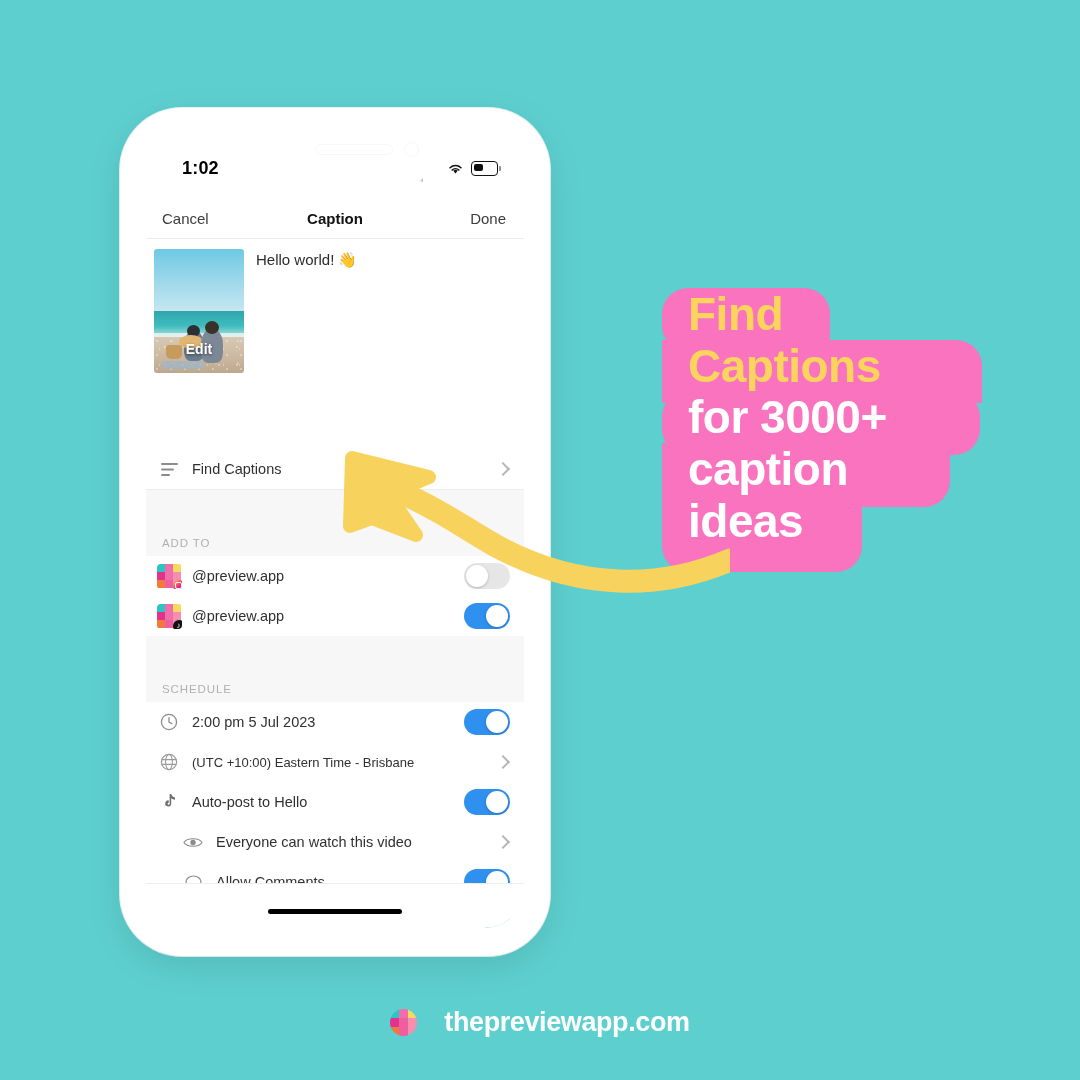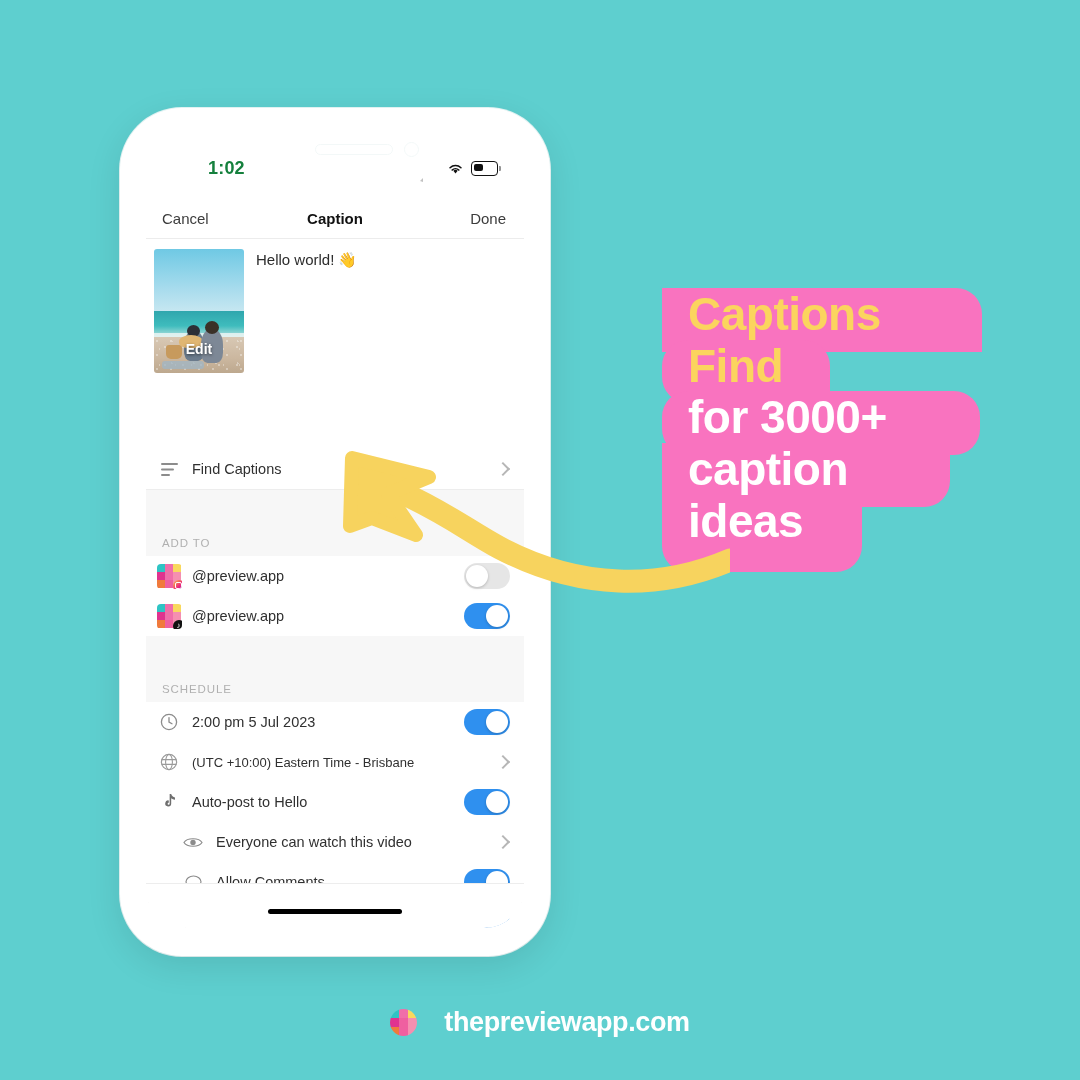--- a/index.html
+++ b/index.html
@@ -28,21 +28,21 @@
   .sb4{left:548px;top:305px;width:6px;height:76px;}
 
   
   .speaker{position:absolute;left:169px;top:8px;width:76px;height:9px;
     border:1.5px solid #f3f8f8;border-radius:6px;}
   .cam{position:absolute;left:258px;top:6px;width:13px;height:13px;
     border:1.5px solid #f3f8f8;border-radius:50%;}
 
   
   .statusbar{position:absolute;left:0;top:20px;width:378px;height:34px;}
-  .st-time{position:absolute;left:36px;top:2px;font-size:18px;font-weight:700;color:#15803d;letter-spacing:.2px;margin-left:26px;}
+  .st-time{position:absolute;left:36px;top:2px;font-size:18px;font-weight:700;color:#000000;letter-spacing:.2px;}
   .st-right{position:absolute;right:26px;top:5px;display:flex;align-items:center;gap:7px;}
   .cellular{position:absolute;right:92px;top:12px;width:12px;height:10px;opacity:.25;}
   .wifi{width:17px;height:13px;}
   .batt{width:25px;height:13px;border:1.6px solid #111;border-radius:4px;position:relative;}
   .batt::after{content:"";position:absolute;right:-4px;top:3.5px;width:2px;height:5px;
     background:#111;opacity:.45;border-radius:0 1px 1px 0;}
   .batt-fill{position:absolute;left:1.5px;top:1.5px;height:7px;width:9px;background:#111;border-radius:2px;}
 
   
   .navbar{position:absolute;left:0;top:62px;width:378px;height:40px;
@@ -336,22 +336,22 @@
             <div class="knob"></div>
           </div>
       </div>
 
       <div class="bottom-pad"></div>
       <div class="home-ind"></div>
     </div>
   </div>
 
   <div class="callout">
+    <div class="cline cl1">Find</div>
     <div class="cline cl2">Captions</div>
-    <div class="cline cl1">Find</div>
     <div class="cline cl3">for 3000+</div>
     <div class="cline cl4">caption</div>
     <div class="cline cl5">ideas</div>
   </div>
 
   <svg class="arrow" viewBox="0 0 400 180">
     <path d="M400 120 C330 150 250 150 170 108 C140 92 115 72 70 52" stroke="#F7D35E" stroke-width="23" fill="none" stroke-linecap="round"></path>
     <path d="M22 18 L102 36 L64 52 L84 92 L44 76 L18 88 Z" fill="#F7D35E"></path>
     <path d="M22 18 L99 37 L58 54 L86 95 L42 78 L20 86 Z" fill="#F7D35E" stroke="#F7D35E" stroke-width="14" stroke-linejoin="round"></path>
   </svg>

